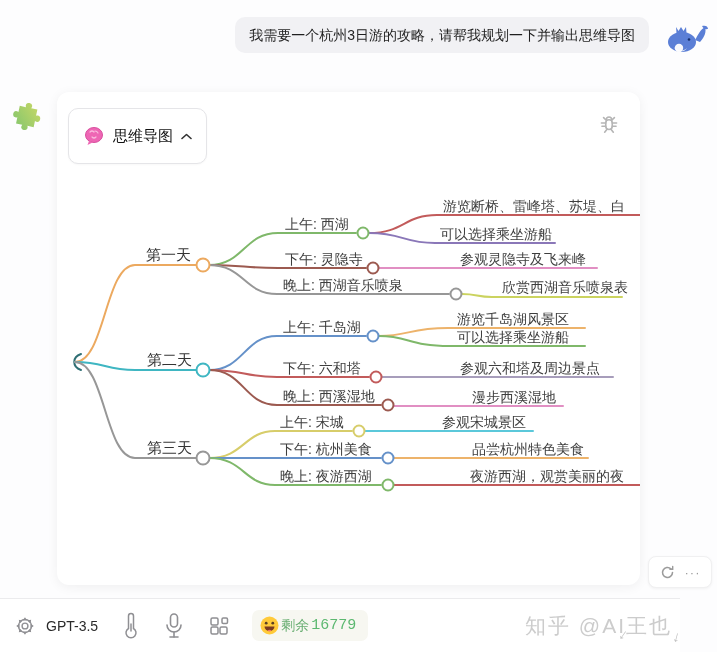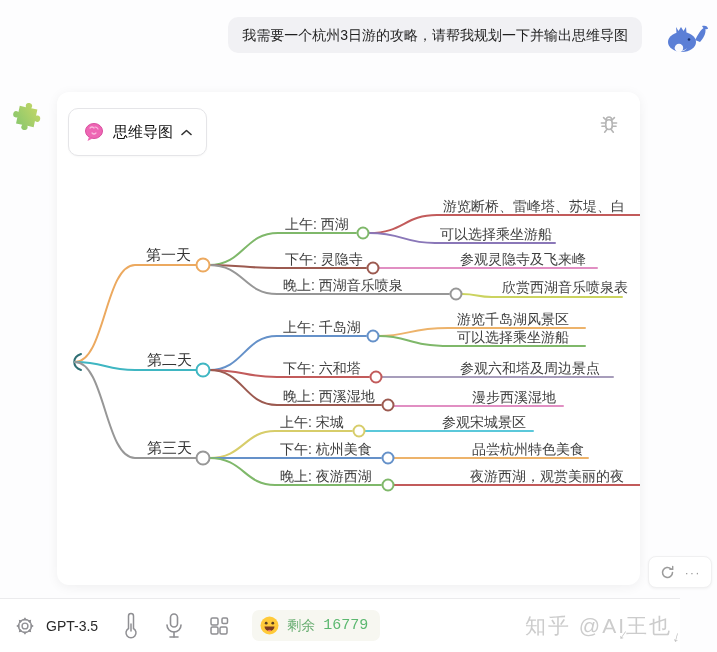--- a/index.html
+++ b/index.html
@@ -5,37 +5,37 @@
   * { margin:0; padding:0; box-sizing:border-box; }
   html,body { width:717px; height:652px; }
   body {
     position:relative;
     background:#fdfdfe;
     font-family:"Liberation Sans","DejaVu Sans",sans-serif;
     color:#2b2b2b;
     overflow:hidden;
   }
   
-  .chat-row { position:absolute; top:17px; right:7px; display:flex; align-items:flex-start; gap:20px; }
+  .chat-row { position:absolute; top:17px; right:7px; display:flex; align-items:flex-start; gap:13px; }
   .bubble {
     background:#f1f1f4; border-radius:10px; padding:11px 14px;
     font-size:14px; color:#1f1f1f; white-space:nowrap; line-height:1;
   }
   .avatar { width:48px; height:42px; display:flex; align-items:center; justify-content:center; }
   
   .puzzle { position:absolute; left:10px; top:95px; width:36px; height:36px; transform:rotate(12deg); }
   
   .card {
     position:absolute; left:57px; top:92px; width:583px; height:493px;
     background:#ffffff; border-radius:12px;
     box-shadow:0 2px 12px rgba(0,0,0,0.06);
     overflow:hidden;
   }
   .card-header-pill {
-    position:absolute; left:11px; top:16px; height:48px;
+    position:absolute; left:11px; top:16px; height:56px;
     display:inline-flex; align-items:center; gap:8px; padding:0 14px;
     background:#fff; border:1px solid #e5e5e8; border-radius:10px;
     box-shadow:0 1px 2px rgba(0,0,0,0.03); cursor:pointer; z-index:3;
   }
   .card-header-pill .title { font-size:15px; color:#111; }
   .bug-btn { position:absolute; right:18px; top:18px; width:26px; height:26px; color:#b5b5b5; z-index:3; }
   .mindmap { position:absolute; inset:0; }
   .mindmap text { font-family:"Liberation Sans","DejaVu Sans",sans-serif; fill:#3e3e3e; }
   .mindmap .day-label { font-size:15px; fill:#343434; }
   .mindmap .node-label { font-size:14px; }
@@ -56,21 +56,21 @@
   }
   .footer .f-icon { color:#8f8f93; display:flex; align-items:center; justify-content:center; cursor:pointer; }
   .model-label { font-size:14px; color:#2a2a2a; margin:0 0 0 10px; cursor:pointer; }
   .gear { margin-left:14px; }
   .thermo { margin-left:26px; }
   .mic { margin-left:26px; }
   .apps { margin-left:24px; }
   .tokens-pill {
     margin-left:22px; height:31px; padding:0 12px 0 8px;
     background:#f7f7f1; border-radius:7px;
-    display:flex; align-items:center; gap:8px; cursor:pointer;
+    display:flex; align-items:center; gap:2px; cursor:pointer;
   }
   .tokens-label { font-size:14px; color:#67ad70; }
   .tokens-value { font-size:15px; color:#5cb870; font-family:"Liberation Mono","DejaVu Sans Mono",monospace; }
   .watermark {
     position:absolute; right:8px; bottom:12px;
     font-size:21px; color:#cccccc; letter-spacing:2px; white-space:nowrap;margin-left:45px;
   }
   .wm-arrow { position:absolute; color:#c2c2c2; font-size:15px; }
   .wm-arrow.a1 { left:95px; top:14px; transform:rotate(35deg); }
   .wm-arrow.a2 { left:148px; top:16px; transform:rotate(15deg); }

